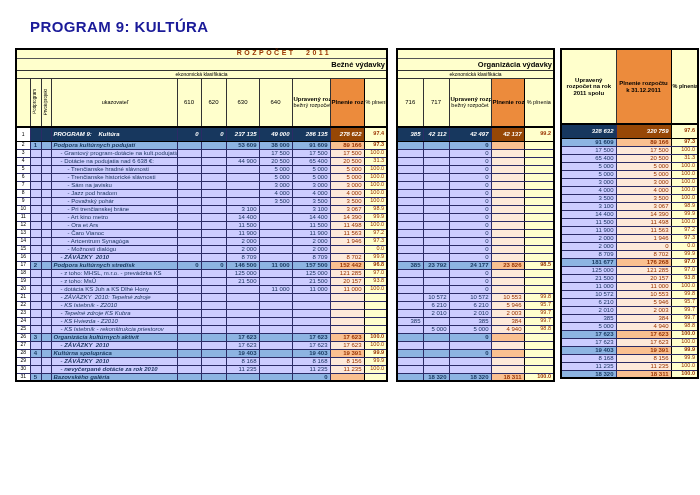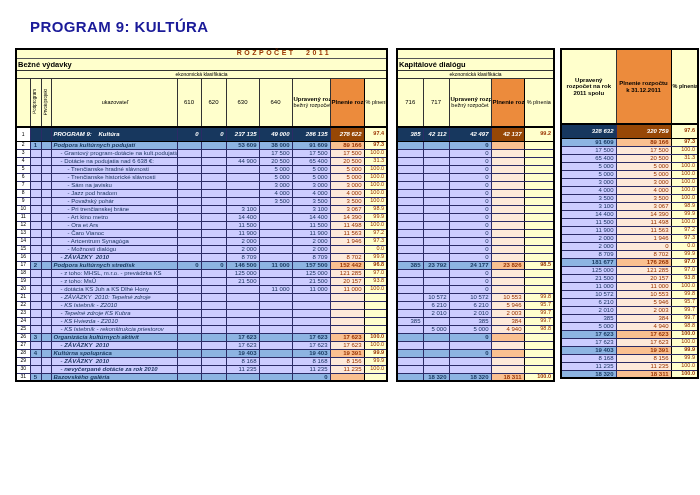--- a/index.html
+++ b/index.html
@@ -18,21 +18,21 @@
   #tbl-bezne{left:15px;width:371px;}
   #tbl-kap{left:396px;width:157px;}
   #tbl-spolu{left:560px;width:137px;}
 
   td{border:1px solid #2b2b66;padding:0 1px;overflow:hidden;white-space:pre;
      vertical-align:middle;}
 
   
   tr.h-banner td{height:8px;background:#FFFFCC;border-color:#555;}
   tr.h-title td{height:11px;background:#FFFFCC;color:#000;font-weight:bold;
-                font-size:7.5px;text-align:left;border-color:#333;}
+                font-size:7.5px;text-align:right;border-color:#333;}
   tr.h-ekon td{height:7px;background:#FFFFCC;color:#000;font-size:5px;
                text-align:center;border-color:#333;padding:0;}
   tr.h-cols td{height:47px;background:#FFFFCC;color:#000;text-align:center;
                border-color:#333;border-bottom:2px solid #000;}
   tr.h-cols td.hc-upr, td.hc-upr-s{font-weight:bold;}
   .hc-sub{font-weight:normal;font-size:5.5px;display:block;}
   td.hc-pln{background:#EC8B3C !important;color:#8B2703;font-weight:bold;
             border-left:1.5px solid #000 !important;border-right:1.5px solid #000 !important;}
   td.hc-pct{font-size:5.5px;}
   td.hc-ukaz{text-align:left;font-size:5.5px;padding-left:3px;}
@@ -531,21 +531,21 @@
       <col style="width:26px">
       <col style="width:42px">
       <col style="width:33px">
       <col style="width:30px">
   </colgroup>
   <thead>
     <tr class="h-banner">
         <td colspan="5"></td>
       </tr>
     <tr class="h-title">
-        <td colspan="5">Kapitálové dialógu</td>
+        <td colspan="5">Organizácia výdavky</td>
       </tr>
     <tr class="h-ekon">
         <td colspan="5">ekonomická klasifikácia</td>
       </tr>
     <tr class="h-cols">
       <td>716</td>
       <td>717</td>
       <td class="hc-upr"><span>Upravený rozpočet 2011</span><span class="hc-sub">bežný rozpočet</span></td>
       <td class="hc-pln">Plnenie rozpočtu k 31.12.2011</td>
       <td class="hc-pct">% plnenia</td>

